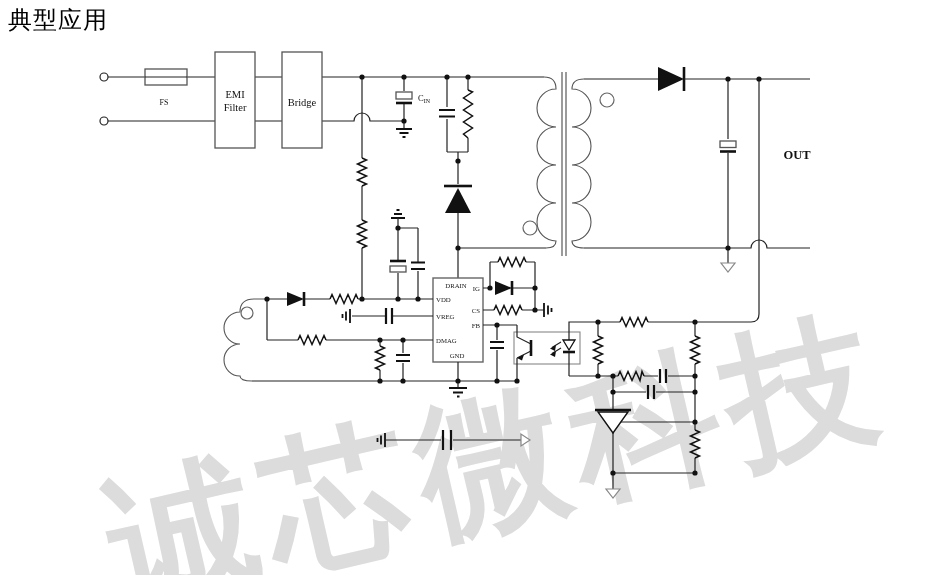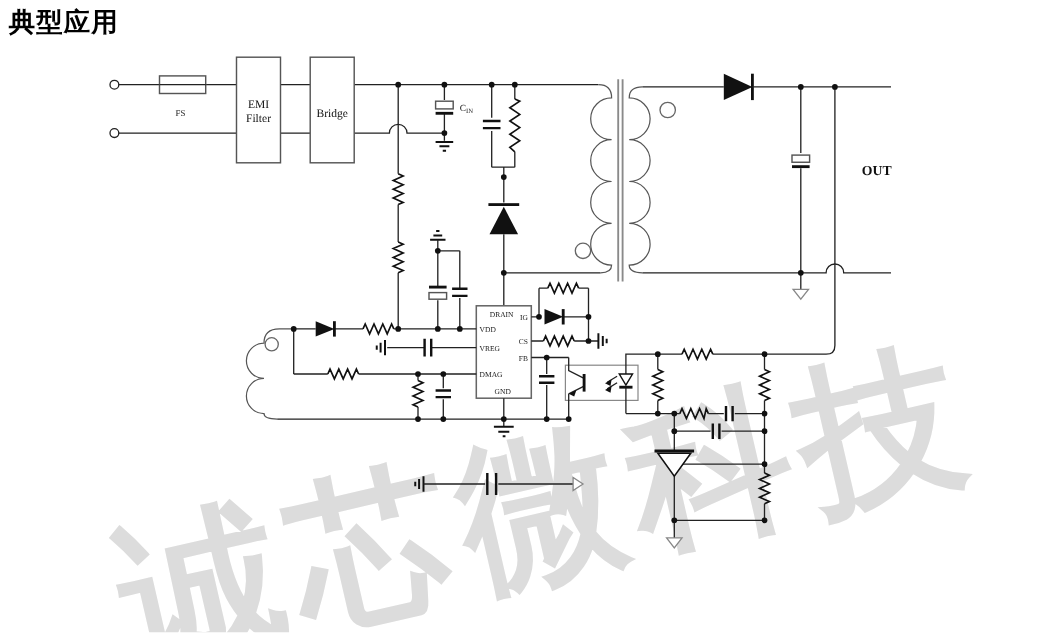--- a/index.html
+++ b/index.html
@@ -2,21 +2,21 @@
 <html><head>
 <meta charset="utf-8">
 <style>
   html,body{margin:0;padding:0;background:#fff;}
   #stage{position:relative;width:946px;height:575px;background:#fff;overflow:hidden;
          font-family:"Liberation Sans",sans-serif;}
   #watermark{position:absolute;left:112px;top:452px;z-index:1;white-space:nowrap;
              font-size:148px;font-weight:bold;letter-spacing:10px;color:#dcdcdc;
              transform:rotate(-13deg);transform-origin:0 50%;user-select:none;}
   #schematic{position:absolute;left:0;top:0;z-index:2;}
-  #page-title{position:absolute;left:8px;top:4px;z-index:3;font-size:24px;font-weight:bold;
+  #page-title{position:absolute;left:8px;top:4px;z-index:3;font-size:24px;font-weight:normal;
               color:#000;letter-spacing:1px;}
   #note{position:absolute;left:8px;top:498px;width:932px;z-index:3;color:#111;
         font-family:"Liberation Serif",serif;font-size:15.5px;line-height:1.75;}
   #note .note-label{font-size:19px;font-weight:bold;font-family:"Liberation Sans",sans-serif;}
   
   .w{stroke:#222;stroke-width:1.2;fill:none;}
   .wind{stroke:#555;stroke-width:1.1;fill:none;}
   .core{stroke:#8a8a8a;stroke-width:1.7;fill:none;}
   .box{stroke:#555;stroke-width:1.3;fill:#fff;}
   .plate{stroke:#111;stroke-width:2.2;fill:none;}

